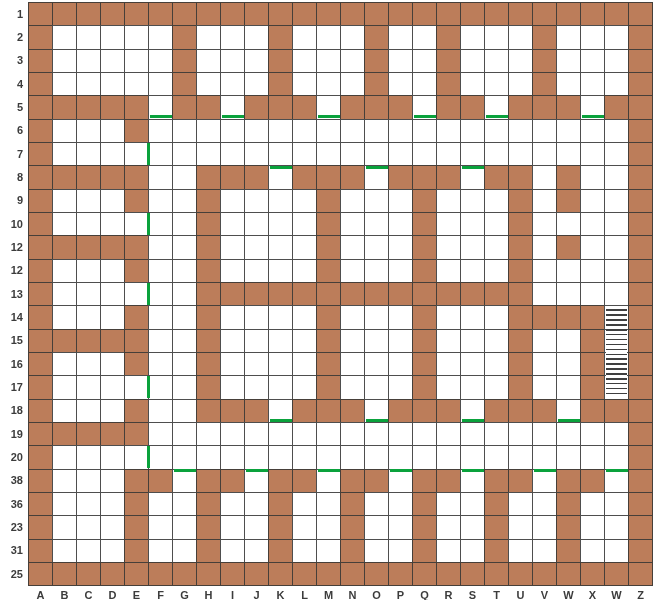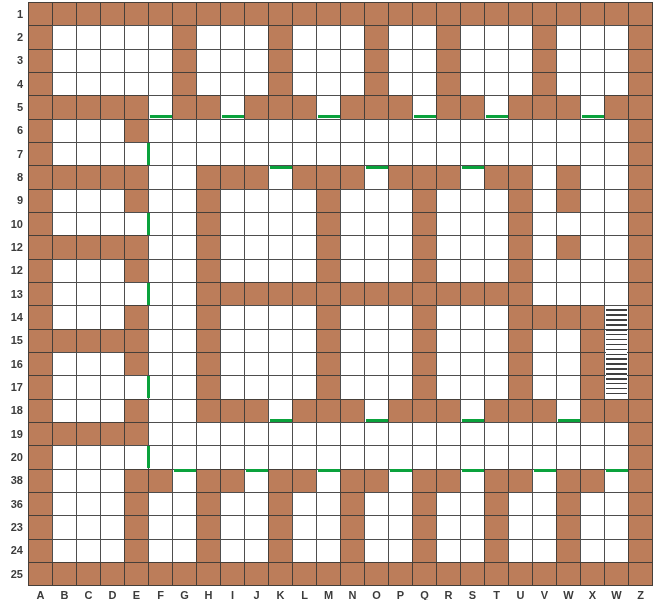--- a/index.html
+++ b/index.html
@@ -739,21 +739,21 @@
       <div class="row-label" style="top: 305.42px; height: 23.34px;">14</div>
       <div class="row-label" style="top: 328.76px; height: 23.34px;">15</div>
       <div class="row-label" style="top: 352.1px; height: 23.34px;">16</div>
       <div class="row-label" style="top: 375.44px; height: 23.34px;">17</div>
       <div class="row-label" style="top: 398.78px; height: 23.34px;">18</div>
       <div class="row-label" style="top: 422.12px; height: 23.34px;">19</div>
       <div class="row-label" style="top: 445.46px; height: 23.34px;">20</div>
       <div class="row-label" style="top: 468.8px; height: 23.34px;">38</div>
       <div class="row-label" style="top: 492.14px; height: 23.34px;">36</div>
       <div class="row-label" style="top: 515.48px; height: 23.34px;">23</div>
-      <div class="row-label" style="top: 538.82px; height: 23.34px;">24</div>
+      <div class="row-label" style="top: 538.82px; height: 23.34px;">31</div>
       <div class="row-label" style="top: 562.16px; height: 23.34px;">25</div>
       <div class="col-label" style="left: 28.5px; top: 588.5px;">A</div>
       <div class="col-label" style="left: 52.5px; top: 588.5px;">B</div>
       <div class="col-label" style="left: 76.5px; top: 588.5px;">C</div>
       <div class="col-label" style="left: 100.5px; top: 588.5px;">D</div>
       <div class="col-label" style="left: 124.5px; top: 588.5px;">E</div>
       <div class="col-label" style="left: 148.5px; top: 588.5px;">F</div>
       <div class="col-label" style="left: 172.5px; top: 588.5px;">G</div>
       <div class="col-label" style="left: 196.5px; top: 588.5px;">H</div>
       <div class="col-label" style="left: 220.5px; top: 588.5px;">I</div>

